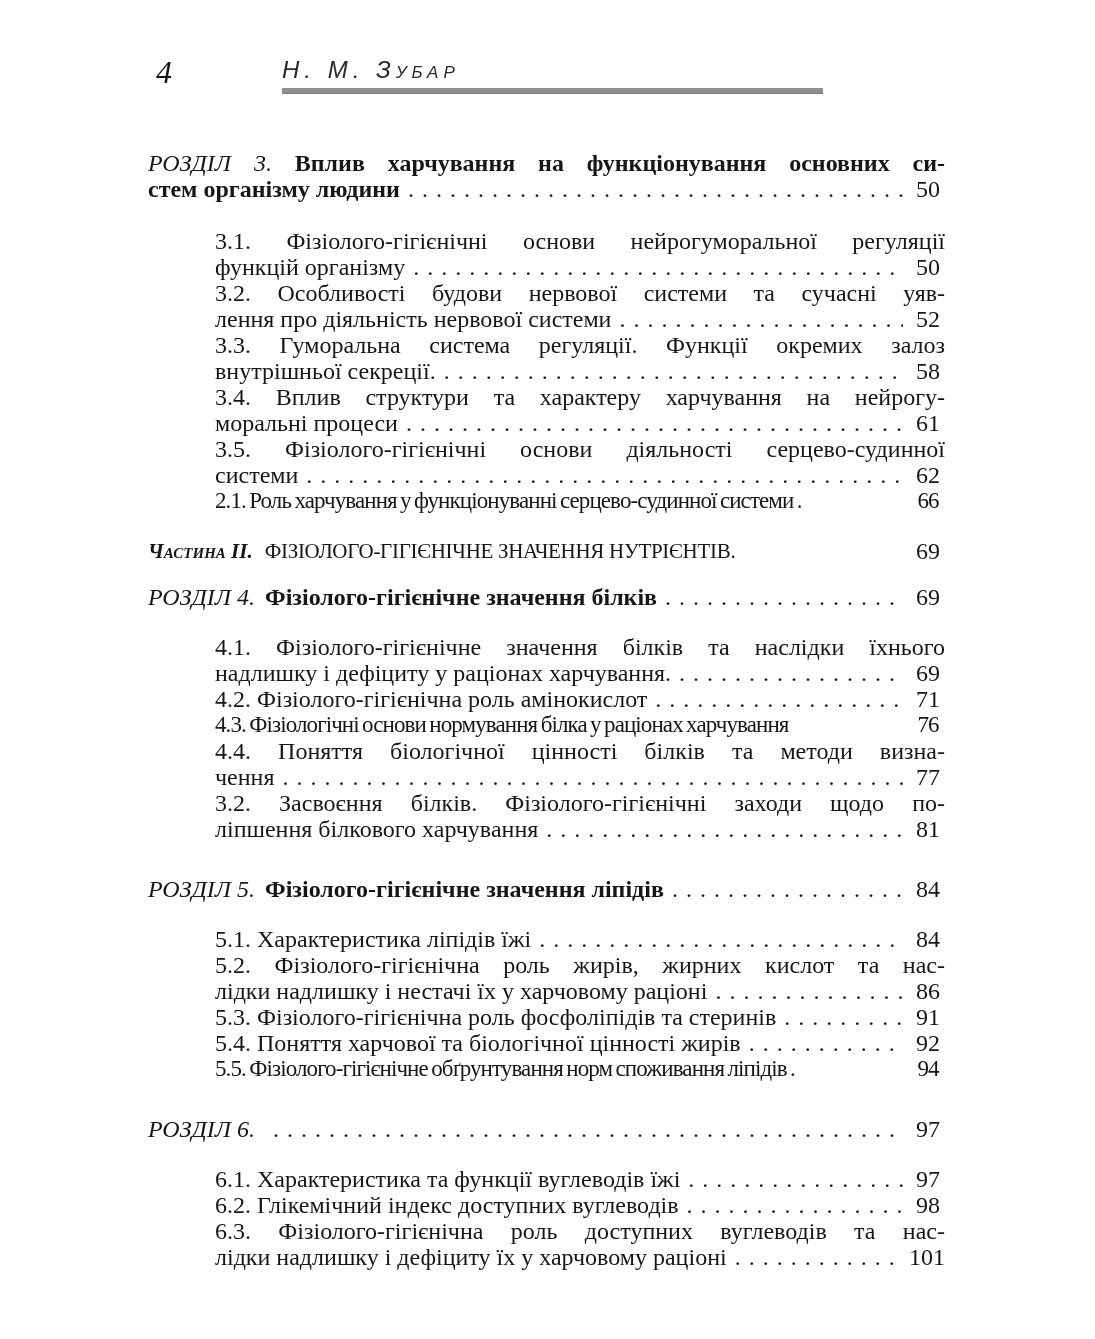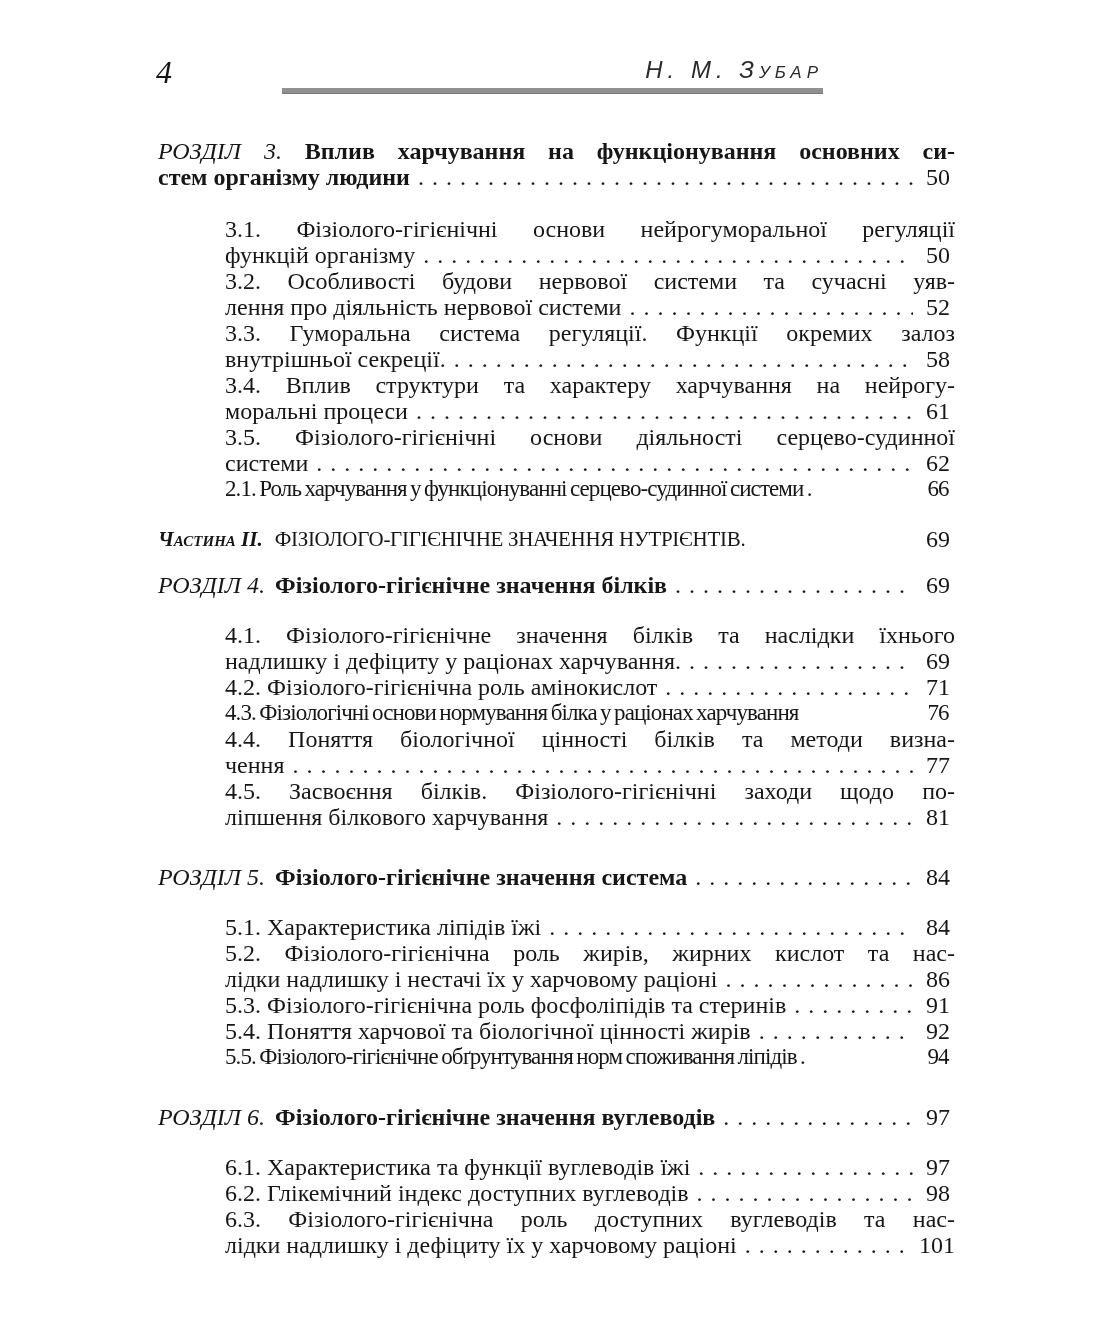--- a/index.html
+++ b/index.html
@@ -11,35 +11,35 @@
   }
   .page { position: absolute; inset: 0; overflow: hidden; }
 
   
   .pageno {
     position: absolute; left: 156px; top: 54px;
     font-style: italic; font-size: 32px; line-height: 36px;
   }
   .author {
     position: absolute; left: 282px; top: 56px; width: 541px;
-    text-align: right;
+    text-align: left;
     font-family: "Liberation Sans", sans-serif;
     font-style: italic; font-variant: small-caps;
     font-size: 24px; letter-spacing: 5px; color: #2a2a2a;
   }
   .rule {
     position: absolute; left: 282px; top: 88px;
     width: 541px; height: 5px;
     background: #909090; border-bottom: 1px solid #787878;
   }
 
   
   .toc {
-    position: absolute; left: 148px; top: 138px; width: 797px;
-    font-size: 24px; line-height: 26px; margin-left: 10px;
+    position: absolute; left: 148px; top: 150px; width: 797px;
+    font-size: 24px; line-height: 26px;
   }
   .entry { margin: 0; }
   .entry.sub { padding-left: 67px; }
   .mt20 { margin-top: 20px; }
   .mt24 { margin-top: 24px; }
   .mt26 { margin-top: 26px; }
   .mt34 { margin-top: 34px; }
 
   .line { min-height: 26px; }
   .jline { text-align: justify; text-align-last: justify; text-justify: inter-word; }
@@ -185,32 +185,32 @@
     <section class="entry sub">
       <div class="line jline"><span>4.4. Поняття біологічної цінності білків та методи визна-</span></div>
       <div class="line fline">
           <span>чення</span>
           <span class="dots">........................................................................................................................</span>
           <span class="pg">77</span>
         </div>
     </section>
 
     <section class="entry sub">
-      <div class="line jline"><span>4.5. Засвоєння білків. Фізіолого-гігієнічні заходи щодо по-</span></div>
+      <div class="line jline"><span>3.2. Засвоєння білків. Фізіолого-гігієнічні заходи щодо по-</span></div>
       <div class="line fline">
           <span>ліпшення білкового харчування</span>
           <span class="dots">........................................................................................................................</span>
           <span class="pg">81</span>
         </div>
     </section>
 
     <section class="entry mt34">
       <div class="line fline">
           <span class="prefix">РОЗДІЛ 5.</span>
-          <span class="bold">Фізіолого-гігієнічне значення система</span>
+          <span class="bold">Фізіолого-гігієнічне значення ліпідів</span>
           <span class="dots">........................................................................................................................</span>
           <span class="pg">84</span>
         </div>
     </section>
 
     <section class="entry sub mt24">
       <div class="line fline">
           <span>5.1. Характеристика ліпідів їжі</span>
           <span class="dots">........................................................................................................................</span>
           <span class="pg">84</span>
@@ -246,21 +246,20 @@
       <div class="line fline">
           <span>5.5. Фізіолого-гігієнічне обґрунтування норм споживання ліпідів .</span>
           <span class="dots blank"></span>
           <span class="pg">94</span>
         </div>
     </section>
 
     <section class="entry mt34">
       <div class="line fline">
           <span class="prefix">РОЗДІЛ 6.</span>
-          <span class="bold">Фізіолого-гігієнічне значення вуглеводів</span>
           <span class="dots">........................................................................................................................</span>
           <span class="pg">97</span>
         </div>
     </section>
 
     <section class="entry sub mt24">
       <div class="line fline">
           <span>6.1. Характеристика та функції вуглеводів їжі</span>
           <span class="dots">........................................................................................................................</span>
           <span class="pg">97</span>

